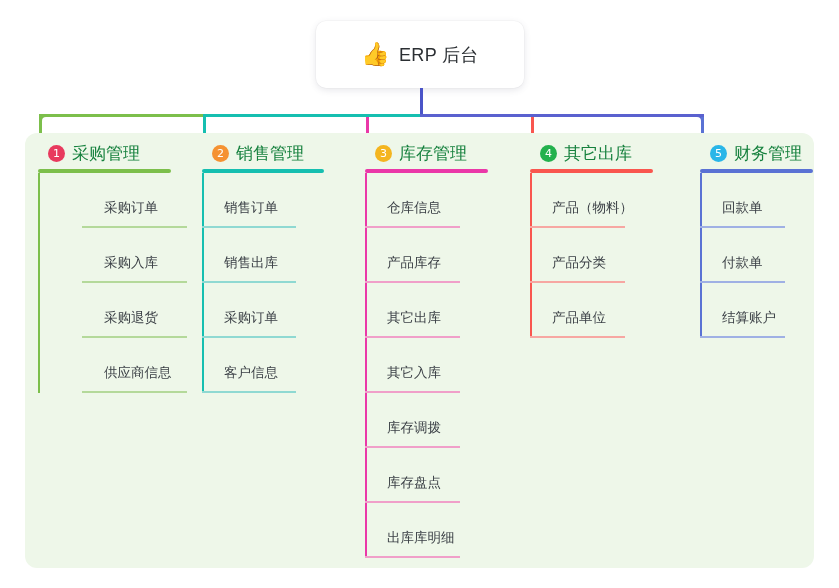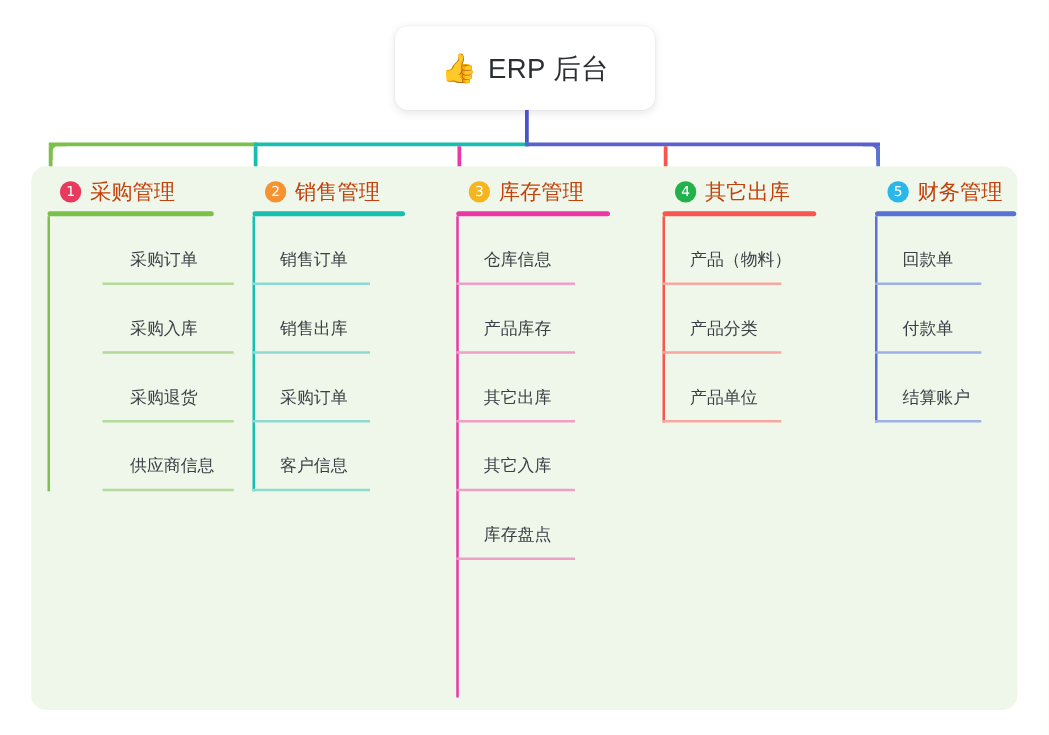--- a/index.html
+++ b/index.html
@@ -15,21 +15,21 @@
   
   .title-card{
     position:absolute;left:316px;top:21px;width:208px;height:67px;
     background:#ffffff;border-radius:10px;
     box-shadow:0 2px 7px rgba(60,60,90,.13),0 0 0 .6px rgba(0,0,0,.035);
     display:flex;align-items:center;justify-content:center;
     box-sizing:border-box;
   }
   .title-inner{display:flex;align-items:center;gap:9px;}
   .title-emoji{font-size:23px;line-height:1;}
-  .title-text{font-size:22px;color:#2b2f33;letter-spacing:.3px;white-space:nowrap;}
+  .title-text{font-size:18px;color:#2b2f33;letter-spacing:.3px;white-space:nowrap;}
 
   
   .trunk{position:absolute;width:3px;background:#4a54c8;}
   .bus-seg{position:absolute;height:3px;}
   .drop{position:absolute;width:3px;}
   .elbow{position:absolute;width:14px;height:14px;border-style:solid;border-width:0;box-sizing:border-box;}
   .elbow-l{border-left-width:3px;border-top-width:3px;border-top-left-radius:7px;}
   .elbow-r{border-right-width:3px;border-top-width:3px;border-top-right-radius:7px;}
 
   
@@ -39,21 +39,21 @@
   }
 
   
   .col{position:absolute;top:0;}
   .col-head{position:relative;height:40px;display:flex;align-items:center;gap:7px;padding-left:10px;}
   .badge{
     width:17px;height:17px;border-radius:50%;
     color:#fff;font-size:11px;line-height:17px;text-align:center;
     font-family:"DejaVu Sans",sans-serif;flex:0 0 auto;
   }
-  .col-title{font-size:17px;color:#c2410c;white-space:nowrap;}
+  .col-title{font-size:17px;color:#15803d;white-space:nowrap;}
   .head-rule{position:absolute;left:0;bottom:0;height:4px;border-radius:2px;}
 
   .col-body{position:relative;}
   .spine{position:absolute;left:0;top:0;width:2px;}
   .item{position:relative;height:55px;}
   .item-label{
     position:absolute;left:22px;bottom:11px;
     font-size:13.5px;color:#3a3f45;white-space:nowrap;
   }
   .item-rule{position:absolute;left:0;bottom:0;height:2px;}
@@ -156,21 +156,29 @@
             </div>
             <div class="item">
               <span class="item-label">其它出库</span>
               <div class="item-rule" style="background: rgb(240, 159, 201); width: 95px;"></div>
             </div>
             <div class="item">
               <span class="item-label">其它入库</span>
               <div class="item-rule" style="background: rgb(240, 159, 201); width: 95px;"></div>
             </div>
             <div class="item">
+              <span class="item-label">库存调拨</span>
+              <div class="item-rule" style="background: rgb(240, 159, 201); width: 95px;"></div>
+            </div>
+            <div class="item">
               <span class="item-label">库存盘点</span>
+              <div class="item-rule" style="background: rgb(240, 159, 201); width: 95px;"></div>
+            </div>
+            <div class="item">
+              <span class="item-label">出库库明细</span>
               <div class="item-rule" style="background: rgb(240, 159, 201); width: 95px;"></div>
             </div>
           </div>
         </div>
         <div class="col" style="left: 505px; width: 123px;">
           <div class="col-head">
             <span class="badge" style="background: rgb(35, 177, 77);">4</span>
             <span class="col-title">其它出库</span>
             <div class="head-rule" style="background: rgb(249, 86, 79); width: 123px;"></div>
           </div>

